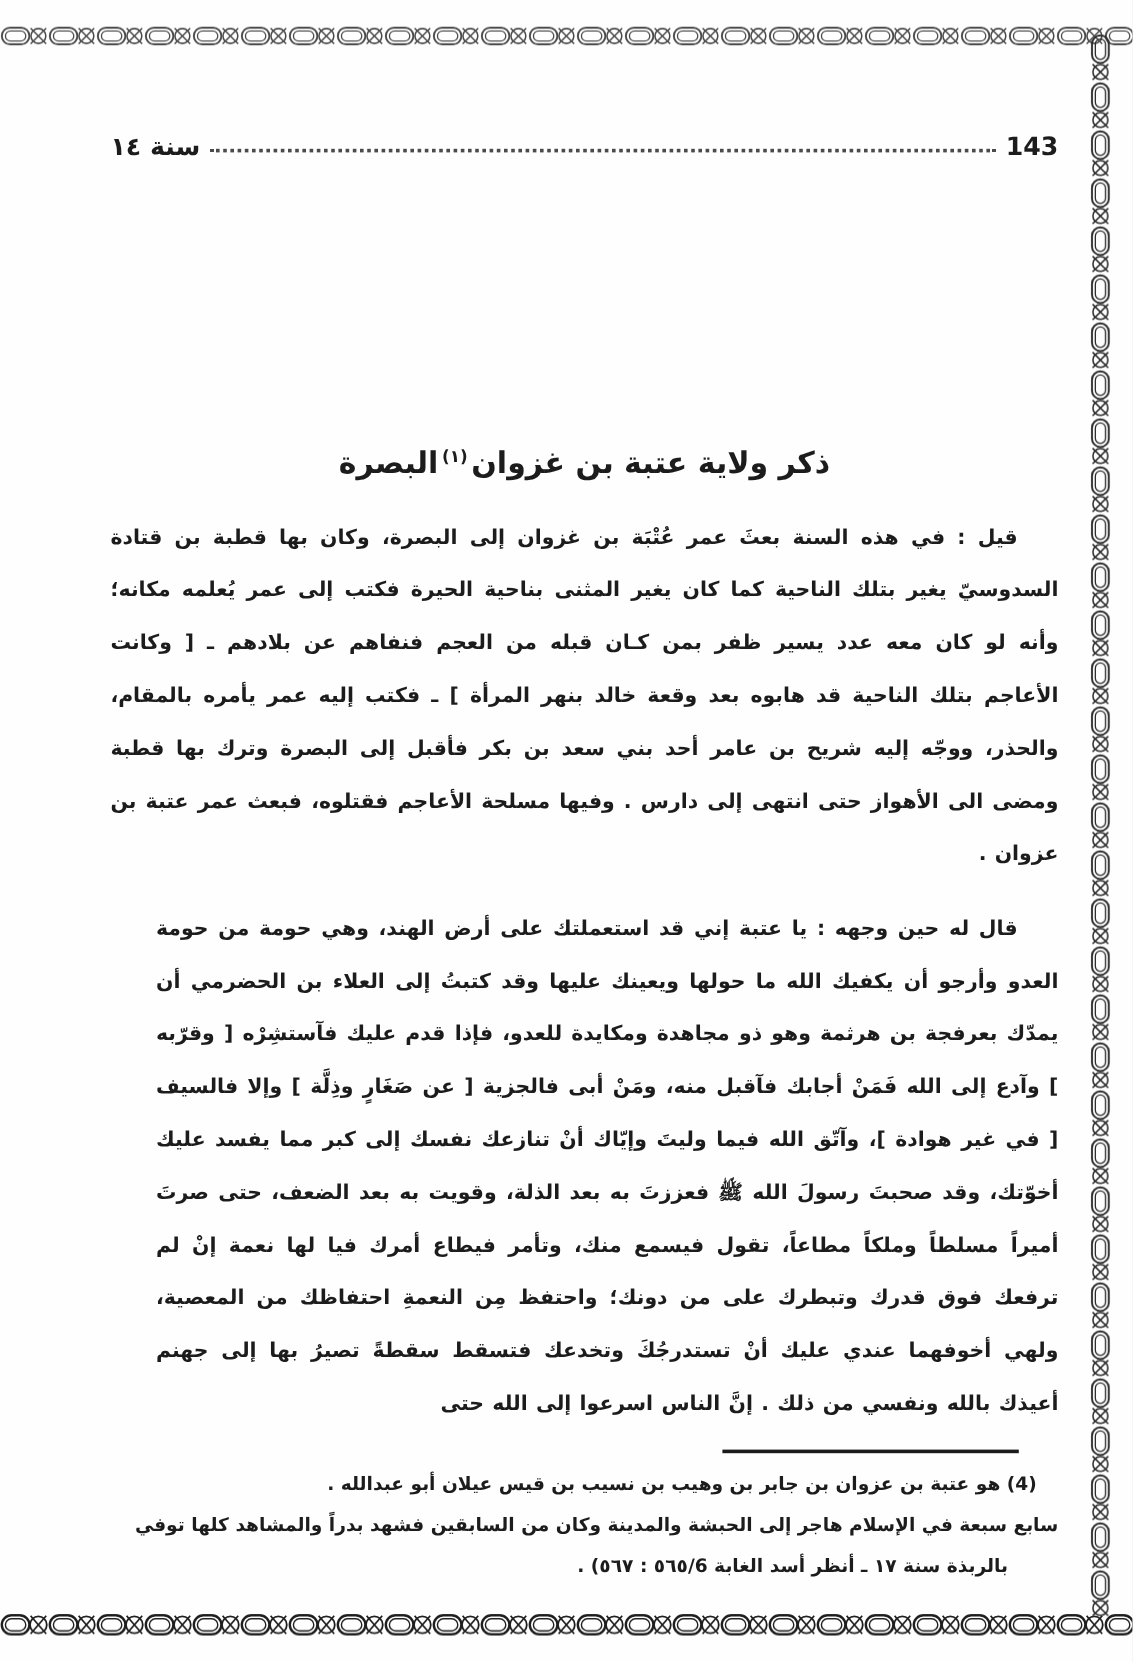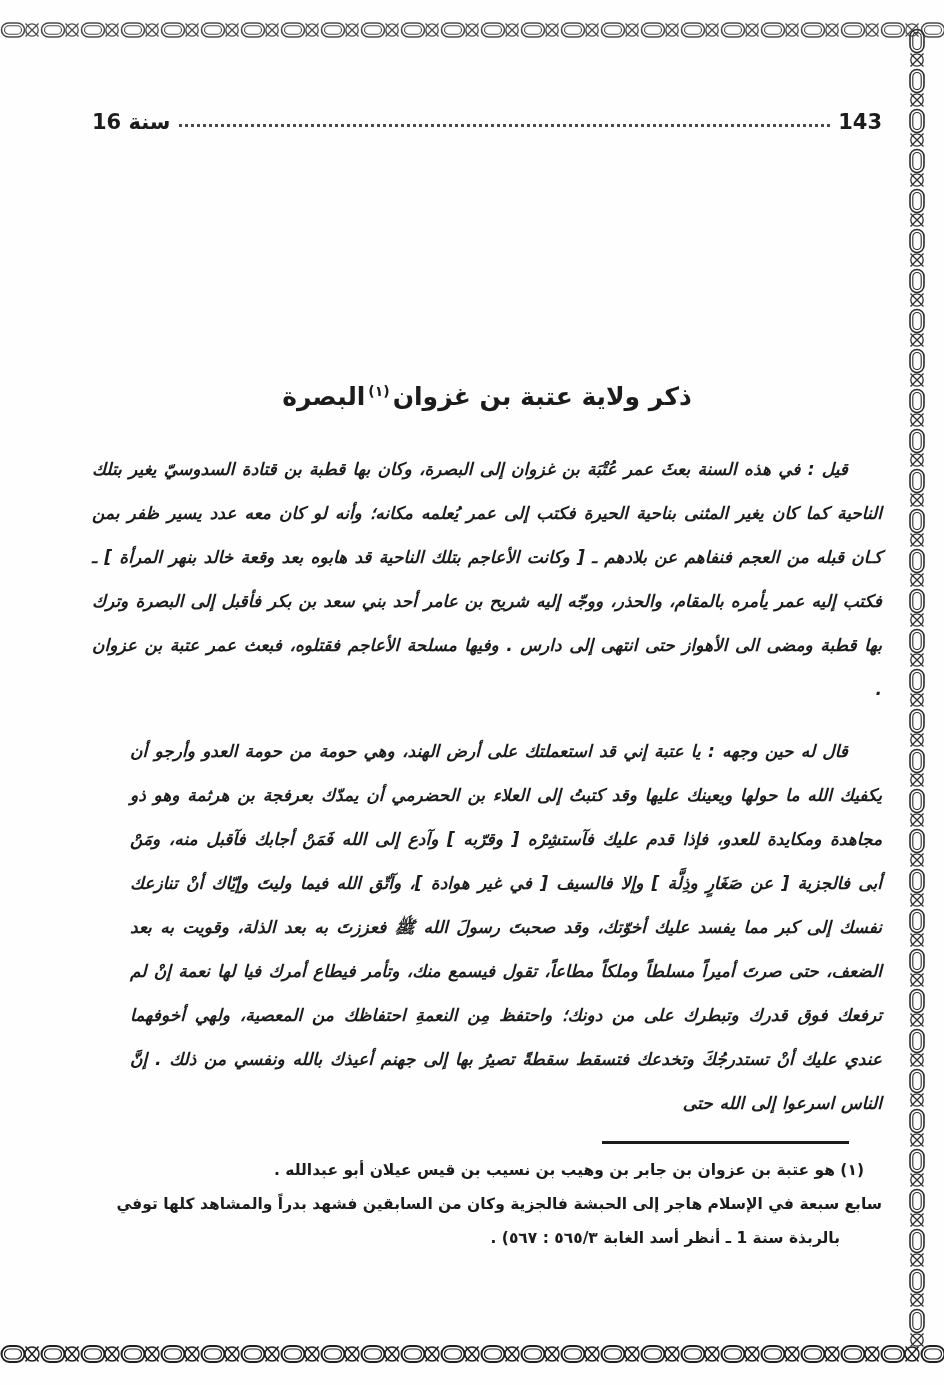--- a/index.html
+++ b/index.html
@@ -33,36 +33,35 @@
     flex:1;
     border-bottom:3px dotted #4a4a4a;
     margin:0 8px 7px 8px;
     height:0;
   }
   .heading{
     margin:230px 0 0 0;
     text-align:center;
     font-size:25px;
     font-weight:800;
-    line-height:54px;
+    line-height:34px;
   }
   .heading sup{
     font-size:14px;
     vertical-align:9px;
     margin:0 3px;
   }
   .para{
     margin:0;
     font-size:17px;
     font-weight:700;
     line-height:44px;
     text-align:justify;
     text-indent:34px;
     word-spacing:1px;
-    font-style:italic;
   }
   .para-1{margin-top:23px;}
   .para-2{margin-top:18px;margin-left:38px;}
   .fn-block{
     margin-top:16px;
     font-size:15.5px;
     font-weight:700;
     line-height:34px;
   }
   .fn-rule{
@@ -115,30 +114,30 @@
       </pattern>
     </defs>
     <rect width="944" height="26" fill="url(#chainB)"></rect>
   </svg>
 
   <div class="content">
 
     <div class="header-row">
       <span class="page-num">143</span>
       <span class="leader"></span>
-      <span class="year-label">سنة 16</span>
+      <span class="year-label">سنة ١٤</span>
     </div>
 
     <h1 class="heading"><span>ذكر ولاية عتبة بن غزوان</span><sup>(١)</sup><span>البصرة</span></h1>
 
     <p class="para para-1">قيل : في هذه السنة بعثَ عمر عُتْبَة بن غزوان إلى البصرة، وكان بها قطبة بن قتادة السدوسيّ يغير بتلك الناحية كما كان يغير المثنى بناحية الحيرة فكتب إلى عمر يُعلمه مكانه؛ وأنه لو كان معه عدد يسير ظفر بمن كـان قبله من العجم فنفاهم عن بلادهم ـ [ وكانت الأعاجم بتلك الناحية قد هابوه بعد وقعة خالد بنهر المرأة ] ـ فكتب إليه عمر يأمره بالمقام، والحذر، ووجّه إليه شريح بن عامر أحد بني سعد بن بكر فأقبل إلى البصرة وترك بها قطبة ومضى الى الأهواز حتى انتهى إلى دارس . وفيها مسلحة الأعاجم فقتلوه، فبعث عمر عتبة بن عزوان .</p>
 
     <p class="para para-2">قال له حين وجهه : يا عتبة إني قد استعملتك على أرض الهند، وهي حومة من حومة العدو وأرجو أن يكفيك الله ما حولها ويعينك عليها وقد كتبتُ إلى العلاء بن الحضرمي أن يمدّك بعرفجة بن هرثمة وهو ذو مجاهدة ومكايدة للعدو، فإذا قدم عليك فآستشِرْه [ وقرّبه ] وآدع إلى الله فَمَنْ أجابك فآقبل منه، ومَنْ أبى فالجزية [ عن صَغَارٍ وذِلَّة ] وإلا فالسيف [ في غير هوادة ]، وآتّق الله فيما وليتَ وإيّاك أنْ تنازعك نفسك إلى كبر مما يفسد عليك أخوّتك، وقد صحبتَ رسولَ الله ﷺ فعززتَ به بعد الذلة، وقويت به بعد الضعف، حتى صرتَ أميراً مسلطاً وملكاً مطاعاً، تقول فيسمع منك، وتأمر فيطاع أمرك فيا لها نعمة إنْ لم ترفعك فوق قدرك وتبطرك على من دونك؛ واحتفظ مِن النعمةِ احتفاظك من المعصية، ولهي أخوفهما عندي عليك أنْ تستدرجُكَ وتخدعك فتسقط سقطةً تصيرُ بها إلى جهنم أعيذك بالله ونفسي من ذلك . إنَّ الناس اسرعوا إلى الله حتى</p>
 
     <div class="fn-block">
       <div class="fn-rule"></div>
-      <div class="fn-line fn-1">(١) هو عتبة بن عزوان بن جابر بن وهيب بن نسيب بن قيس عيلان أبو عبدالله .</div>
-      <div class="fn-line fn-2">سابع سبعة في الإسلام هاجر إلى الحبشة فالجزية وكان من السابقين فشهد بدراً والمشاهد كلها توفي</div>
-      <div class="fn-line fn-3">بالربذة سنة 1 ـ أنظر أسد الغابة ٥٦٥/٣ : ٥٦٧) .</div>
+      <div class="fn-line fn-1">(4) هو عتبة بن عزوان بن جابر بن وهيب بن نسيب بن قيس عيلان أبو عبدالله .</div>
+      <div class="fn-line fn-2">سابع سبعة في الإسلام هاجر إلى الحبشة والمدينة وكان من السابقين فشهد بدراً والمشاهد كلها توفي</div>
+      <div class="fn-line fn-3">بالربذة سنة ١٧ ـ أنظر أسد الغابة ٥٦٥/6 : ٥٦٧) .</div>
     </div>
 
   </div>
 </div>
 
 </body></html>

